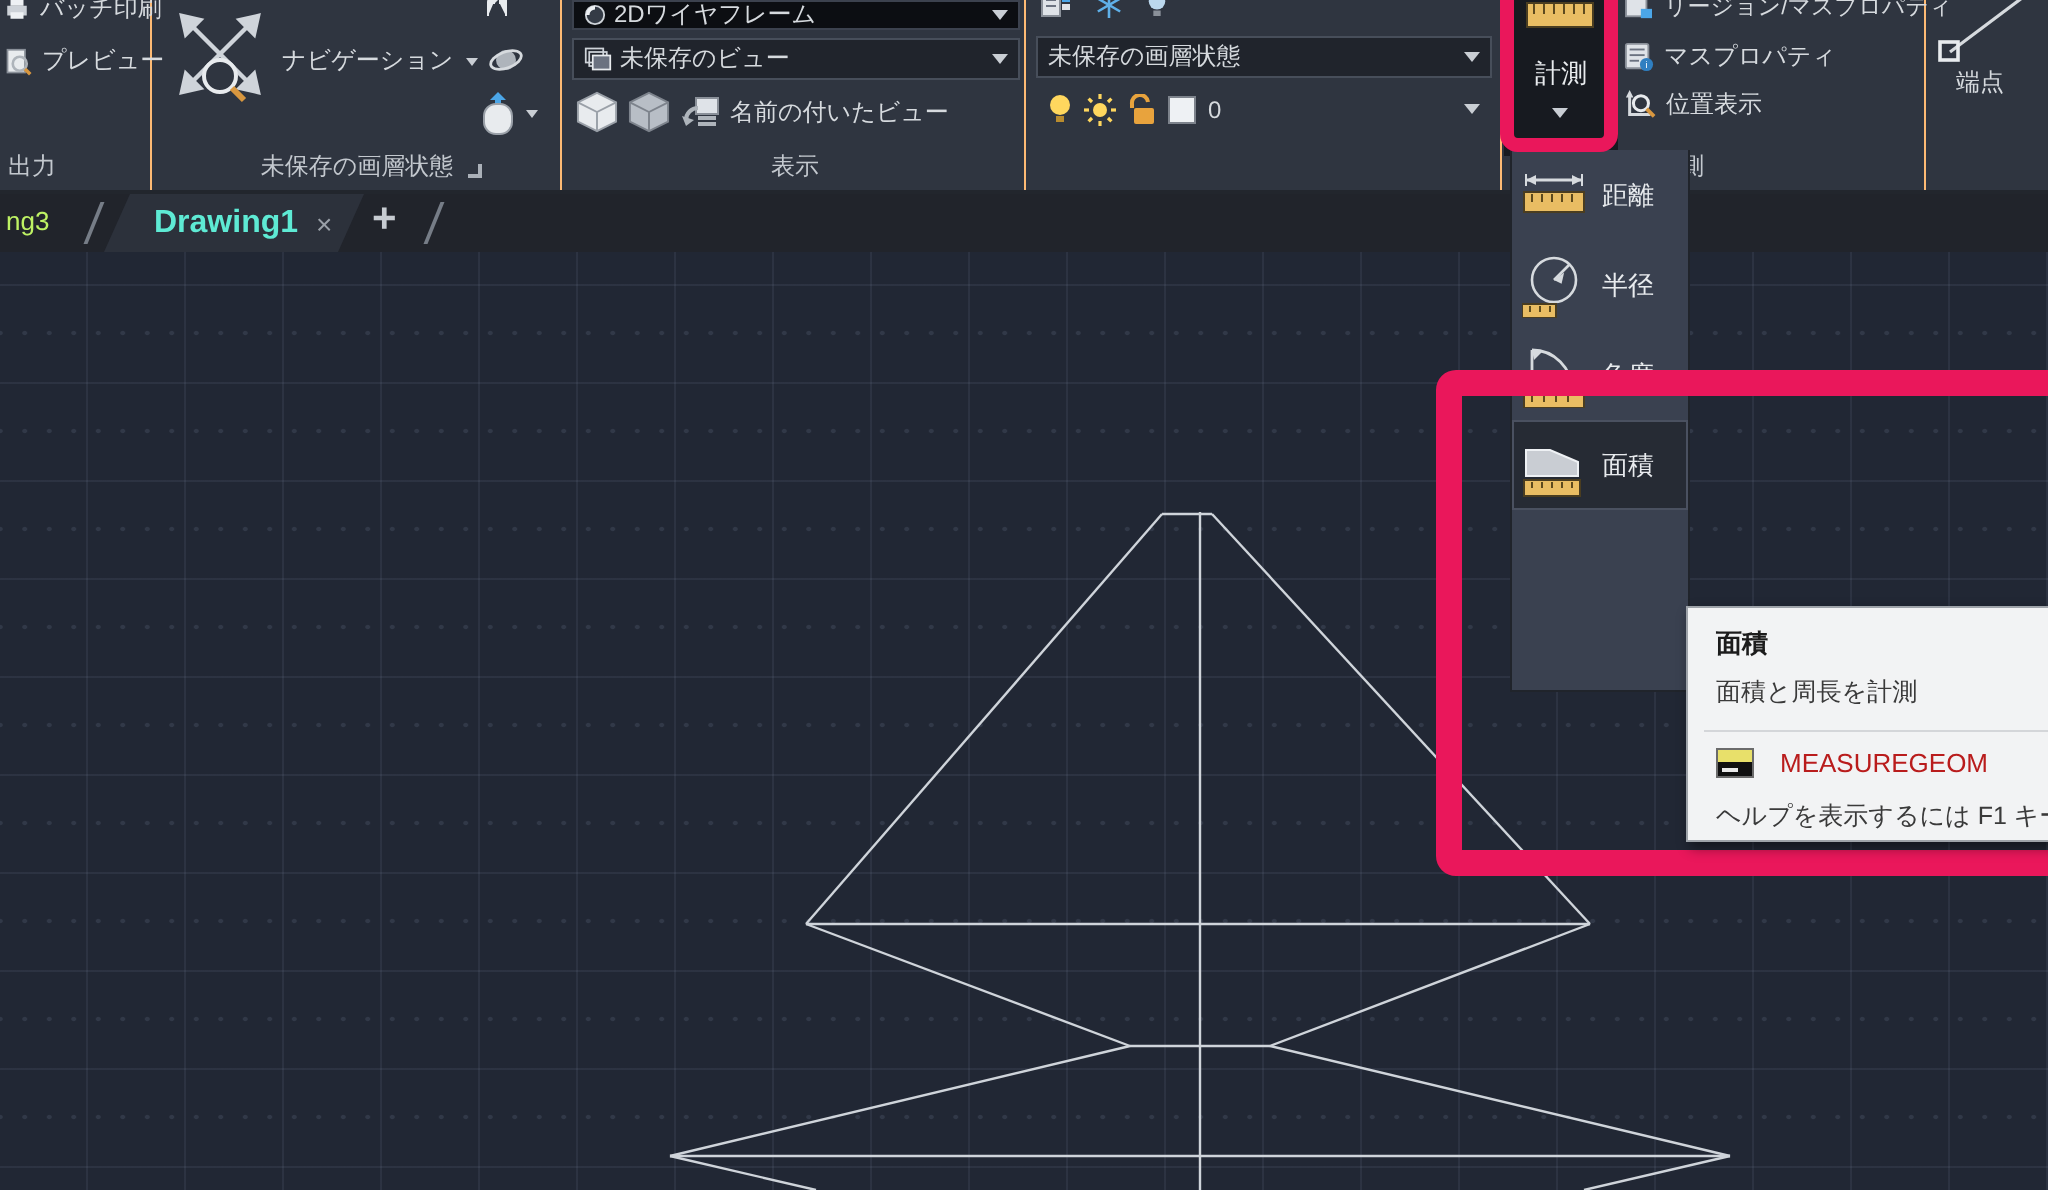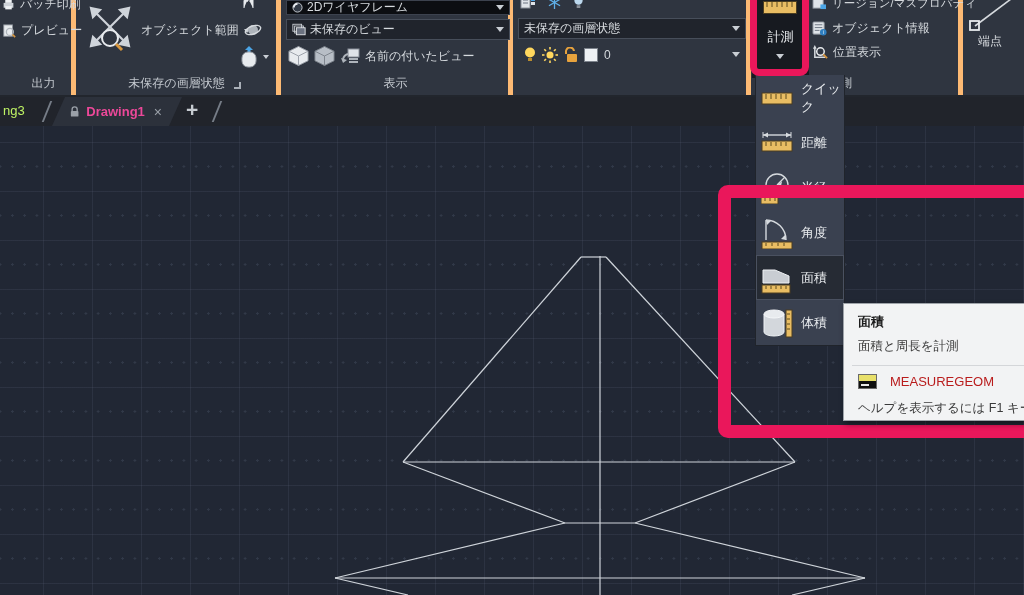--- a/index.html
+++ b/index.html
@@ -8,42 +8,42 @@
   }
   *{margin:0;padding:0;box-sizing:border-box}
   html,body{background:#14171c}
   #screen{position:relative;width:1024px;height:595px;overflow:hidden;
     font-family:"Liberation Sans","DejaVu Sans",sans-serif;background:var(--canvas-bg);}
   .abs{position:absolute}
 
   
   #ribbon{position:absolute;left:0;top:0;width:1024px;height:97px;background:var(--ribbon-bg);
     border-bottom:2px solid #22262d;z-index:2;}
-  .panel{position:absolute;top:0;height:95px;border-right:5px solid #fdba74}
+  .panel{position:absolute;top:0;height:95px;border-right:1px solid #fdba74}
   .r-row{position:absolute;display:flex;align-items:center;gap:5px;color:#d6dade;font-size:12px;white-space:nowrap}
   .panel-label{position:absolute;bottom:3px;width:100%;text-align:center;color:#c3c8ce;font-size:12px}
   .combo{position:absolute;background:#20242c;border:1px solid #474e5a;display:flex;align-items:center;
     gap:4px;padding:0 5px;color:#d6dade;font-size:12px;white-space:nowrap}
   .chev{width:0;height:0;border-left:4px solid transparent;border-right:4px solid transparent;
     border-top:5px solid #c9ced4;margin-left:auto}
   .chev.sm{border-left-width:3px;border-right-width:3px;border-top-width:4px}
   .launcher{width:7px;height:7px;border-right:2px solid #aab0b8;border-bottom:2px solid #aab0b8}
 
   
   #p-measure{background:#171a20;border-right:none;height:78px;text-align:center}
   #p-measure .mlabel{position:absolute;top:28px;width:100%;text-align:center;color:#e8ebee;font-size:13px}
   #p-measure .chev{position:absolute;left:24px;top:54px}
 
   
   #tabbar{position:absolute;left:0;top:97px;width:1024px;height:29px;background:#21242b;z-index:2}
   #tab-prev{position:absolute;left:3px;top:6px;color:#bef264;font-size:13px}
   #tab-active{position:absolute;left:52px;top:0;width:130px;height:29px;background:#2c313b;
     clip-path:polygon(13px 0,100% 0,calc(100% - 13px) 100%,0 100%);
     display:flex;align-items:center;gap:7px;padding:0 20px 0 18px}
-  #tab-active .tname{color:#ec4899;font-size:13px;font-weight:bold}
+  #tab-active .tname{color:#5eead4;font-size:16px;font-weight:bold}
   #tab-active .tclose{color:#9aa0a8;font-size:14px;margin-left:2px}
   .slash{position:absolute;top:4px;width:2px;height:21px;background:#767d87;transform:skewX(-22deg)}
   #tab-new{position:absolute;left:186px;top:1px;color:#c6cbd1;font-size:21px;font-weight:bold}
 
   
   #canvas{position:absolute;left:0;top:126px;width:1024px;height:469px;background-color:var(--canvas-bg);
     background-image:
       radial-gradient(circle,rgba(150,165,195,.14) 1px,transparent 1.3px),
       linear-gradient(rgba(140,155,185,.10) 1px,transparent 1px),
       linear-gradient(90deg,rgba(140,155,185,.10) 1px,transparent 1px);
@@ -95,38 +95,38 @@
         <span>バッチ印刷</span>
       </div>
       <div class="r-row" style="left:2px;top:22px">
         <svg width="14" height="14" viewBox="0 0 16 16">
           <rect x="2" y="1" width="10" height="13" fill="#e8ebee" stroke="#8a9099"></rect>
           <circle cx="9" cy="9" r="4" fill="none" stroke="#aeb4bb" stroke-width="1.5"></circle>
           <line x1="12" y1="12" x2="15" y2="15" stroke="#d8973f" stroke-width="2"></line>
         </svg>
         <span>プレビュー</span>
       </div>
-      <div class="panel-label" style="text-align:center;padding-left:16px">出力</div>
+      <div class="panel-label" style="text-align:left;padding-left:4px">出力</div>
     </div>
 
     <div class="panel" id="p-nav" style="left:77px;width:204px">
       <svg class="abs" style="left:10px;top:4px" width="46" height="48" viewBox="0 0 46 48">
         <g stroke="#cfd4da" stroke-width="2.2" fill="#cfd4da">
           <line x1="8" y1="8" x2="38" y2="38"></line>
             <line x1="38" y1="8" x2="8" y2="38"></line>
           <path d="M4 4 L13 6 L6 13 Z"></path>
             <path d="M42 4 L40 13 L33 6 Z"></path>
           <path d="M4 42 L6 33 L13 40 Z"></path>
             <path d="M42 42 L33 40 L40 33 Z"></path>
         </g>
         <circle cx="23" cy="34" r="8" fill="#2f3540" stroke="#e8ebee" stroke-width="2"></circle>
         <line x1="29" y1="40" x2="35" y2="46" stroke="#d8973f" stroke-width="3"></line>
       </svg>
       <div class="r-row" style="left:64px;top:22px;width:98px">
-        <span>オブジェクト範囲</span>
+        <span>ナビゲーション</span>
         <span class="chev sm"></span>
       </div>
       <svg class="abs" style="left:164px;top:-4px" width="14" height="12" viewBox="0 0 14 12">
         <path d="M3 12 V5 a1.5 1.5 0 0 1 3 0 M6 6 V3 a1.5 1.5 0 0 1 3 0 M9 6 V4 a1.5 1.5 0 0 1 3 0 V12" fill="#e8ebee" stroke="#e8ebee" stroke-width="1"></path>
       </svg>
       <svg class="abs" style="left:167px;top:21px" width="18" height="18" viewBox="0 0 18 18">
         <circle cx="9" cy="9" r="5" fill="#aeb4bb"></circle>
         <ellipse cx="9" cy="9" rx="8" ry="4" fill="none" stroke="#d6dade" stroke-width="1.4" transform="rotate(-20 9 9)"></ellipse>
       </svg>
       <svg class="abs" style="left:162px;top:45px" width="20" height="23" viewBox="0 0 20 23">
@@ -256,21 +256,21 @@
       </div>
       <div class="r-row" style="left:2px;top:20px">
         <svg width="15" height="15" viewBox="0 0 16 16">
           <rect x="1" y="1" width="12" height="13" rx="1" fill="#dfe3e8" stroke="#8a9099"></rect>
           <line x1="3" y1="4" x2="11" y2="4" stroke="#6b7280"></line>
             <line x1="3" y1="7" x2="11" y2="7" stroke="#6b7280"></line>
           <line x1="3" y1="10" x2="8" y2="10" stroke="#6b7280"></line>
           <circle cx="12" cy="12" r="3.5" fill="#2f7fc1"></circle>
           <text x="12" y="14" font-size="5" fill="#fff" text-anchor="middle" font-family="Liberation Sans,sans-serif">i</text>
         </svg>
-        <span>オブジェクト情報</span>
+        <span>マスプロパティ</span>
       </div>
       <div class="r-row" style="left:2px;top:44px">
         <svg width="16" height="16" viewBox="0 0 17 17">
           <path d="M3 2 V13 H14" fill="none" stroke="#d6dade" stroke-width="1.6"></path>
           <path d="M3 0 l-2 4 h4 Z" fill="#d6dade"></path>
           <circle cx="9" cy="7" r="4" fill="none" stroke="#e8ebee" stroke-width="1.6"></circle>
           <line x1="12" y1="10" x2="16" y2="14" stroke="#d8973f" stroke-width="2"></line>
         </svg>
         <span>位置表示</span>
       </div>
@@ -317,33 +317,20 @@
         <line x1="635" y1="397" x2="865" y2="452" stroke="#cfd4da" stroke-width="1.2"></line>
         <line x1="335" y1="452" x2="865" y2="452" stroke="#cfd4da" stroke-width="1.2"></line>
         <line x1="335" y1="452" x2="408" y2="469" stroke="#cfd4da" stroke-width="1.2"></line>
         <line x1="865" y1="452" x2="792" y2="469" stroke="#cfd4da" stroke-width="1.2"></line>
       </svg>
   </div>
 
   <div id="measure-menu">
     <div class="m-item">
       <svg width="32" height="32" viewBox="0 0 32 32">
-        <rect x="1" y="11" width="30" height="11" fill="#e9bd63" stroke="#4a3d20"></rect>
-        <g stroke="#5d4a1e">
-            <line x1="5" y1="12" x2="5" y2="17"></line>
-            <line x1="10" y1="12" x2="10" y2="17"></line>
-          <line x1="15" y1="12" x2="15" y2="17"></line>
-            <line x1="20" y1="12" x2="20" y2="17"></line>
-            <line x1="25" y1="12" x2="25" y2="17"></line>
-          </g>
-      </svg>
-      <span>クイック</span>
-    </div>
-    <div class="m-item">
-      <svg width="32" height="32" viewBox="0 0 32 32">
         <line x1="2" y1="8" x2="30" y2="8" stroke="#d6dade" stroke-width="1.4"></line>
         <line x1="2" y1="5" x2="2" y2="11" stroke="#d6dade"></line>
           <line x1="30" y1="5" x2="30" y2="11" stroke="#d6dade"></line>
         <path d="M2 8 l5 -2.5 v5 Z M30 8 l-5 -2.5 v5 Z" fill="#d6dade"></path>
         <rect x="1" y="14" width="30" height="10" fill="#e9bd63" stroke="#4a3d20"></rect>
         <g stroke="#5d4a1e">
             <line x1="5" y1="15" x2="5" y2="19"></line>
             <line x1="10" y1="15" x2="10" y2="19"></line>
           <line x1="15" y1="15" x2="15" y2="19"></line>
             <line x1="20" y1="15" x2="20" y2="19"></line>
@@ -389,34 +376,20 @@
         <g stroke="#5d4a1e">
             <line x1="5" y1="24" x2="5" y2="27"></line>
             <line x1="10" y1="24" x2="10" y2="27"></line>
           <line x1="15" y1="24" x2="15" y2="27"></line>
             <line x1="20" y1="24" x2="20" y2="27"></line>
             <line x1="25" y1="24" x2="25" y2="27"></line>
           </g>
       </svg>
       <span>面積</span>
     </div>
-    <div class="m-item">
-      <svg width="32" height="32" viewBox="0 0 32 32">
-        <path d="M3 7 V25 a10 4 0 0 0 20 0 V7" fill="#d3d7dc" stroke="#eef1f4"></path>
-        <ellipse cx="13" cy="7" rx="10" ry="4" fill="#e8ebee" stroke="#f5f7f9"></ellipse>
-        <rect x="25" y="3" width="6" height="27" fill="#e9bd63" stroke="#4a3d20"></rect>
-        <g stroke="#5d4a1e">
-            <line x1="26" y1="7" x2="29" y2="7"></line>
-            <line x1="26" y1="12" x2="29" y2="12"></line>
-          <line x1="26" y1="17" x2="29" y2="17"></line>
-            <line x1="26" y1="22" x2="29" y2="22"></line>
-          </g>
-      </svg>
-      <span>体積</span>
-    </div>
   </div>
 
   <div id="pink-box-button"></div>
   <div id="pink-box-menu"></div>
 
   <div id="tooltip">
     <div class="tt-title">面積</div>
     <div class="tt-desc">面積と周長を計測</div>
     <div class="tt-div"></div>
     <div class="tt-cmdrow">

